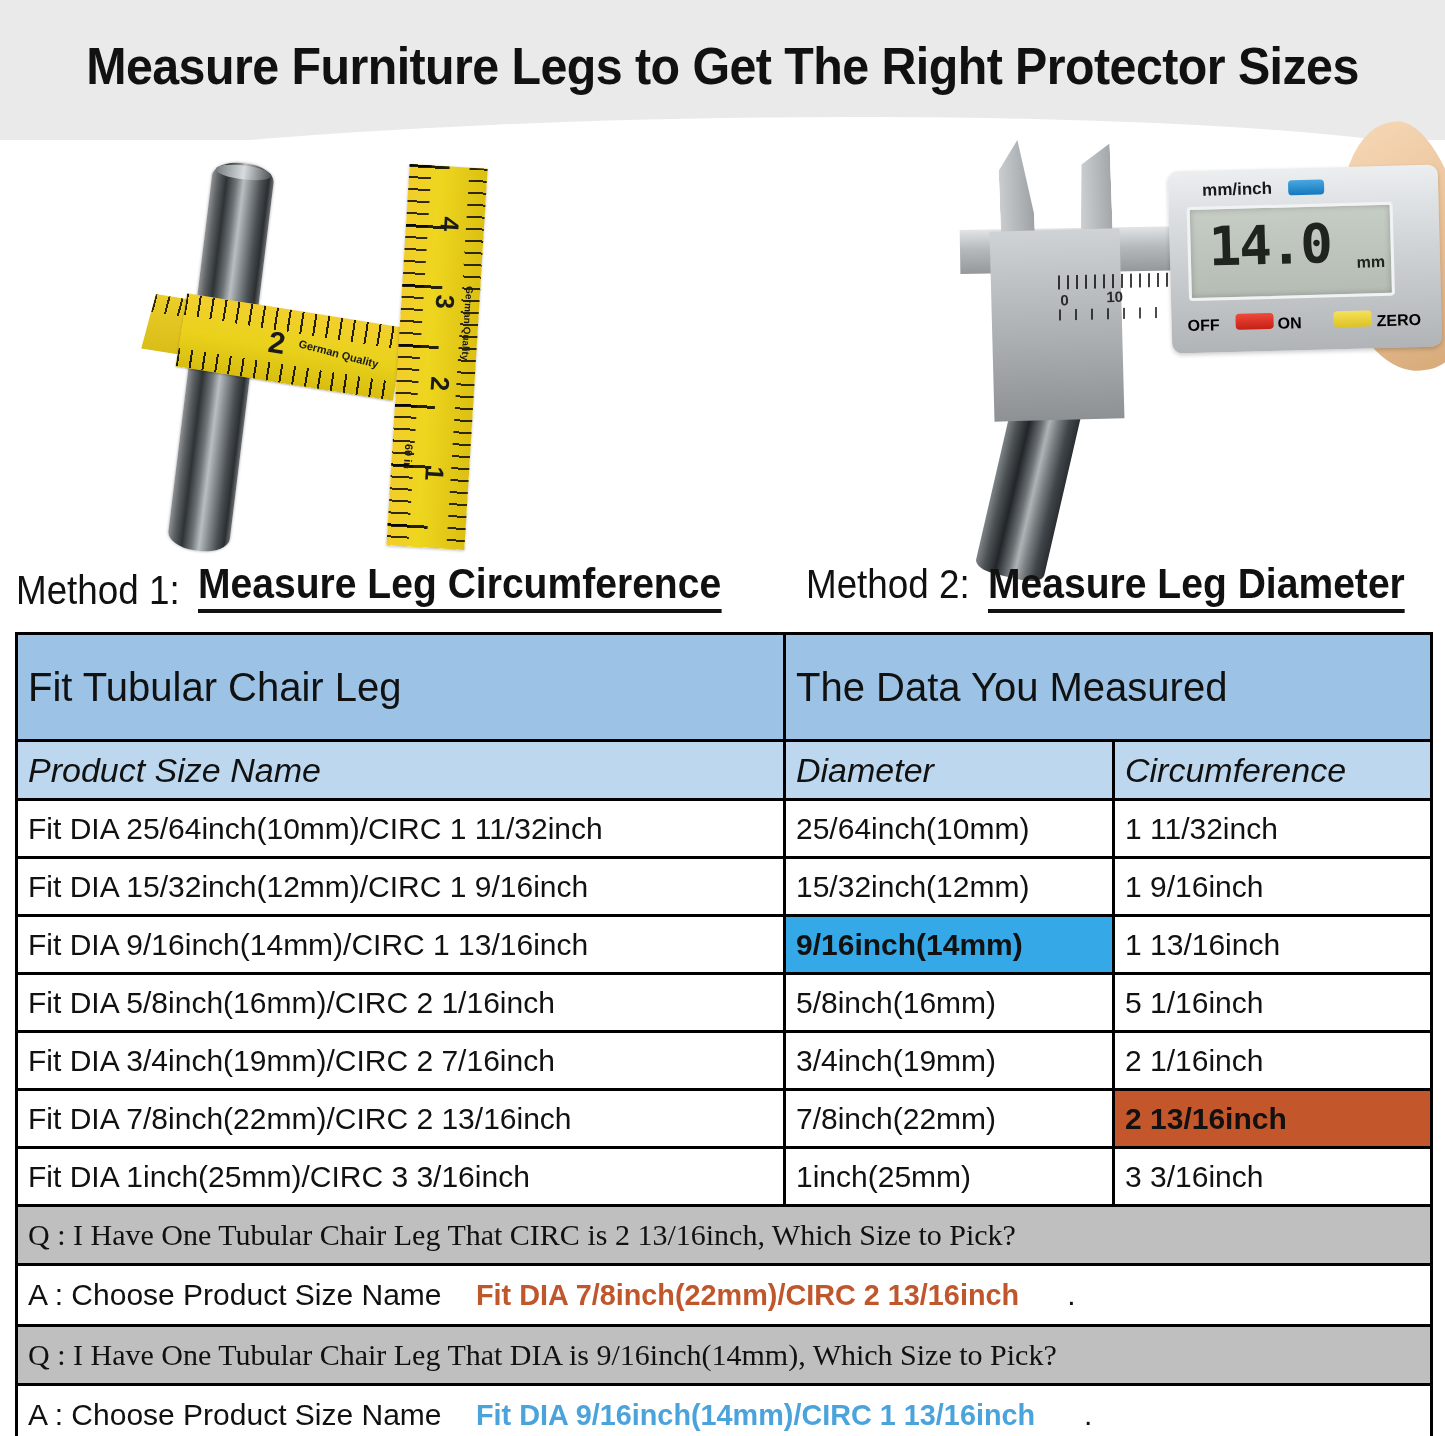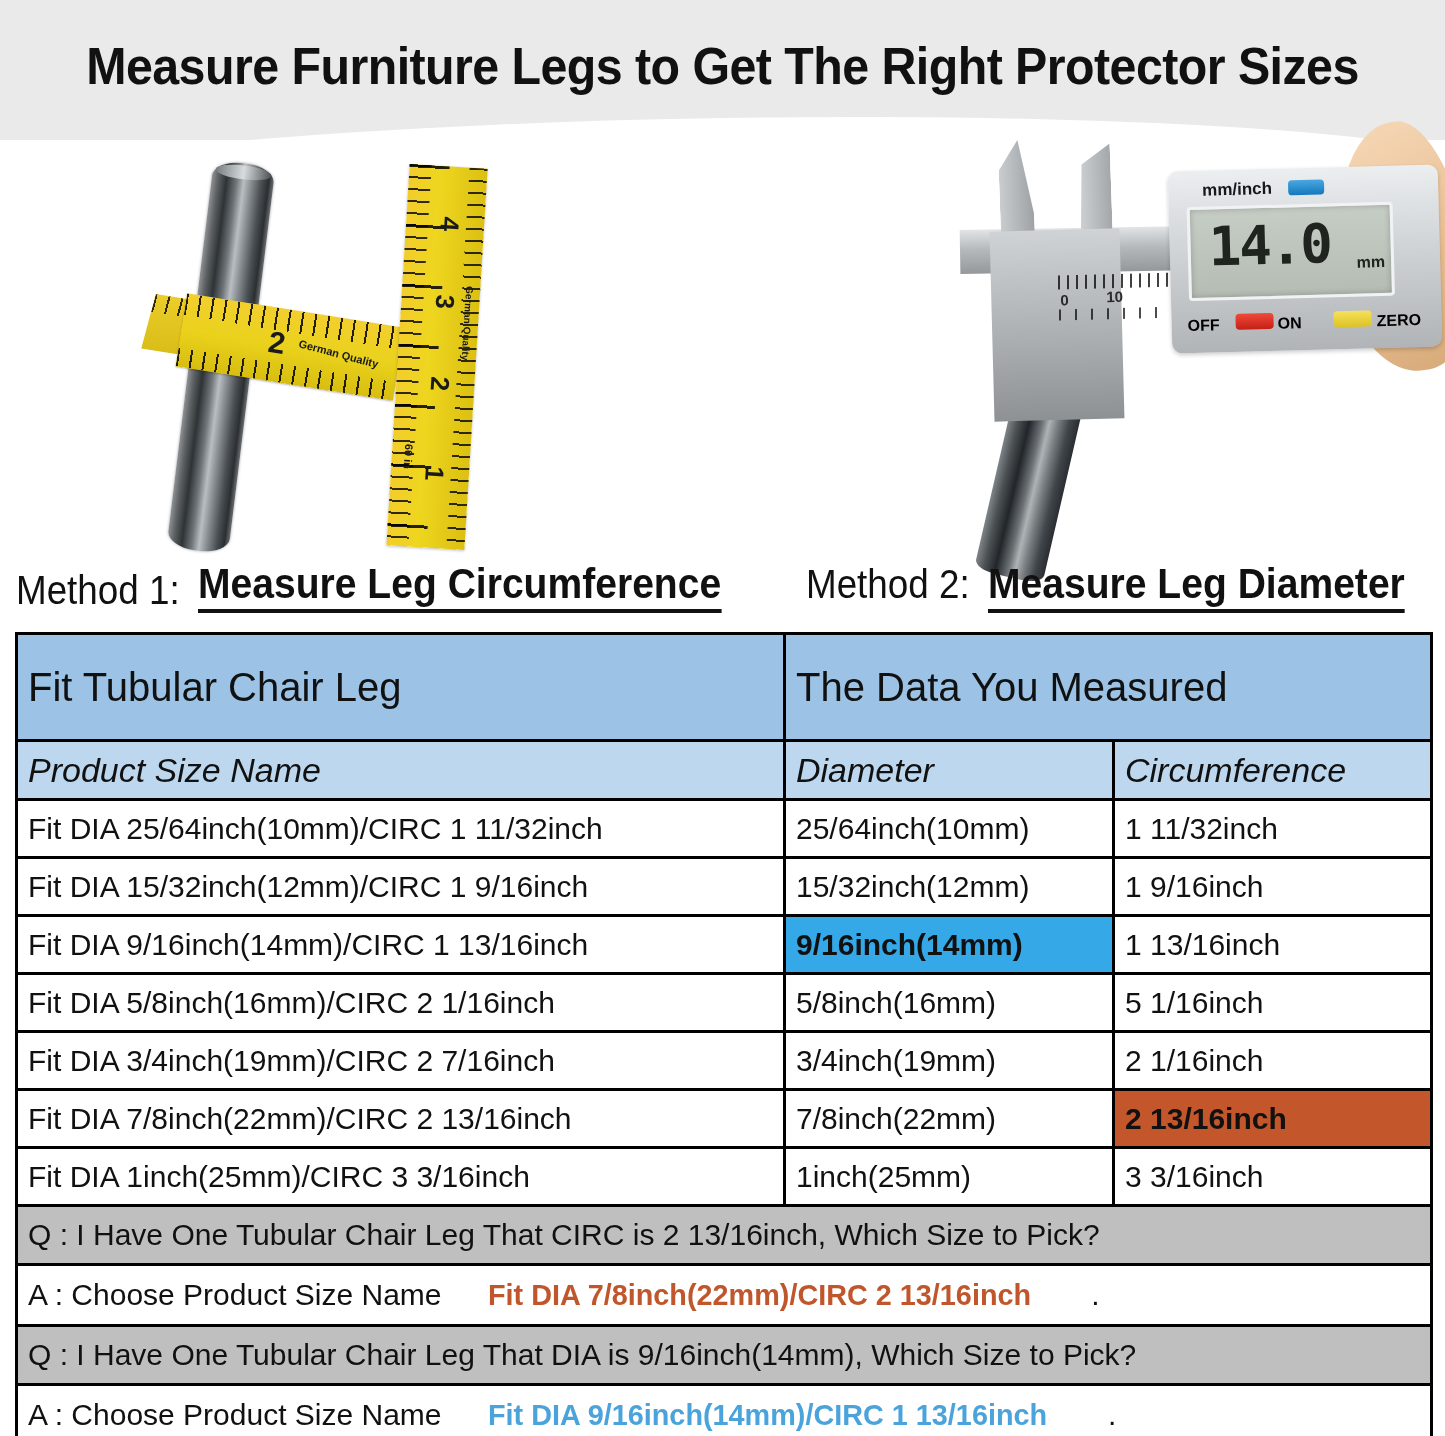--- a/index.html
+++ b/index.html
@@ -388,30 +388,31 @@
   .cell-hl-orange {
     background: #c4562b !important;
     font-weight: bold;
     color: #111;
   }
 
   .q-row td {
     background: #bfbfbf;
     height: 56px;
     font-size: 30px;
+    font-family: Liberation Serif, serif;
   }
   .a-row td {
     background: #ffffff;
     height: 58px;
     font-size: 30px;
   }
   .a-line {
     display: flex;
     align-items: baseline;
-    gap: 12px;
+    gap: 0;
     white-space: nowrap;
   }
   .a-label { color: #111; }
   .a-answer {
     margin-left: 34px;
     font-weight: bold;
     transform: scaleX(0.96);
     transform-origin: left center;
   }
   .a-answer.orange { color: #c0562c; }

